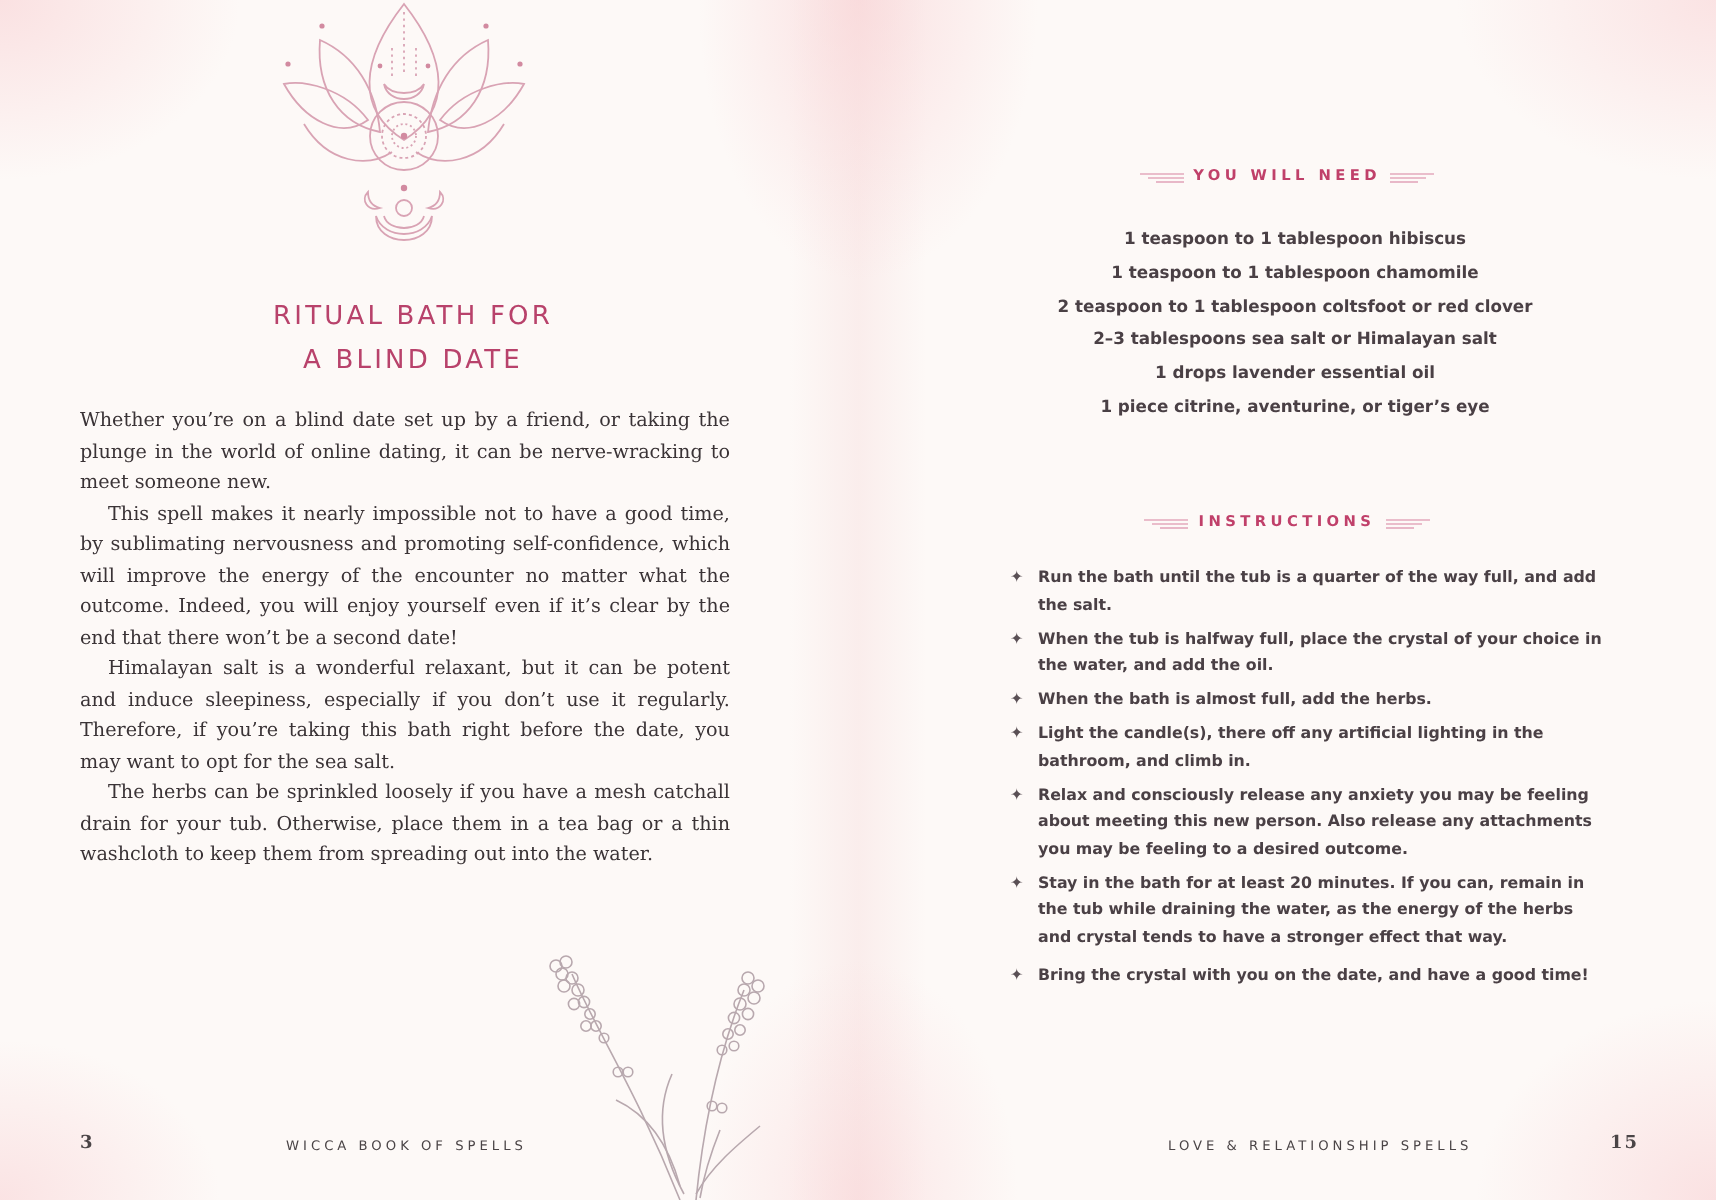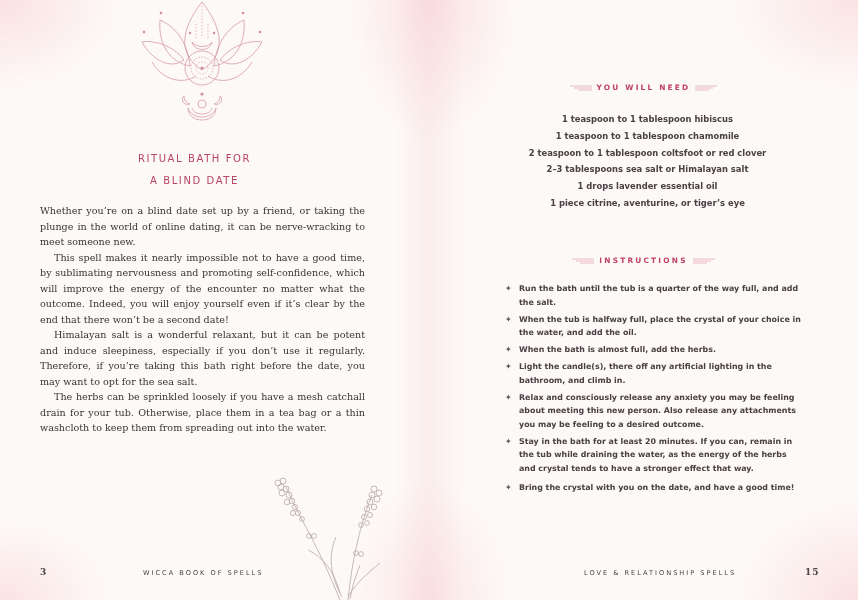--- a/index.html
+++ b/index.html
@@ -25,23 +25,23 @@
       radial-gradient(ellipse 130px 90px at 100% 0%, rgba(248,205,208,0.5), rgba(248,205,208,0) 100%),
       radial-gradient(ellipse 120px 100px at 100% 100%, rgba(248,205,208,0.55), rgba(248,205,208,0) 100%),
       linear-gradient(270deg, rgba(0,0,0,0) 92%, rgba(245,215,215,0.35) 100%),
       #fdf9f7;
   }
 
   
   .lotus { position:absolute; left:140px; top:0; width:124px; height:132px; }
 
   .title {
-    position:absolute; left:32px; width:325px; top:148px;
+    position:absolute; left:44px; width:325px; top:148px;
     text-align:center; color:#b8426b;
-    font-family:"DejaVu Sans", sans-serif; font-size:10px;
+    font-family:"DejaVu Sans", sans-serif; font-size:13px;
     letter-spacing:1.6px; line-height:22px; font-weight:normal;
   }
 
   .body-text {
     position:absolute; left:40px; width:325px; top:203px;
     font-family:"DejaVu Serif", serif; font-size:9.6px; line-height:15.5px;
     color:#3a3336; text-align:justify;
   }
   .body-text p { margin:0; text-indent:14px; }
   .body-text p.first { text-indent:0; }
@@ -51,21 +51,21 @@
   .footer {
     position:absolute; top:567px;
     font-family:"DejaVu Sans", sans-serif; color:#4a4446;
   }
   .folio { font-family:"DejaVu Serif", serif; font-size:9px; font-weight:bold; letter-spacing:1px; }
   .running { font-size:6.6px; letter-spacing:2px; }
 
   
   .section-head {
     position:absolute; left:0; width:429px; text-align:center;
-    display:flex; justify-content:center; align-items:center; gap:5px;
+    display:flex; justify-content:center; align-items:flex-end; gap:5px;
   }
   .section-head .label {
     font-family:"DejaVu Sans", sans-serif; font-weight:bold; font-size:7.4px;
     letter-spacing:2.2px; color:#c0406a;
   }
   .rule { display:inline-block; width:22px; height:6px; }
 
   .needs {
     position:absolute; left:0; width:429px; top:107px;
     list-style:none; margin:4px; padding:0; text-align:center;

